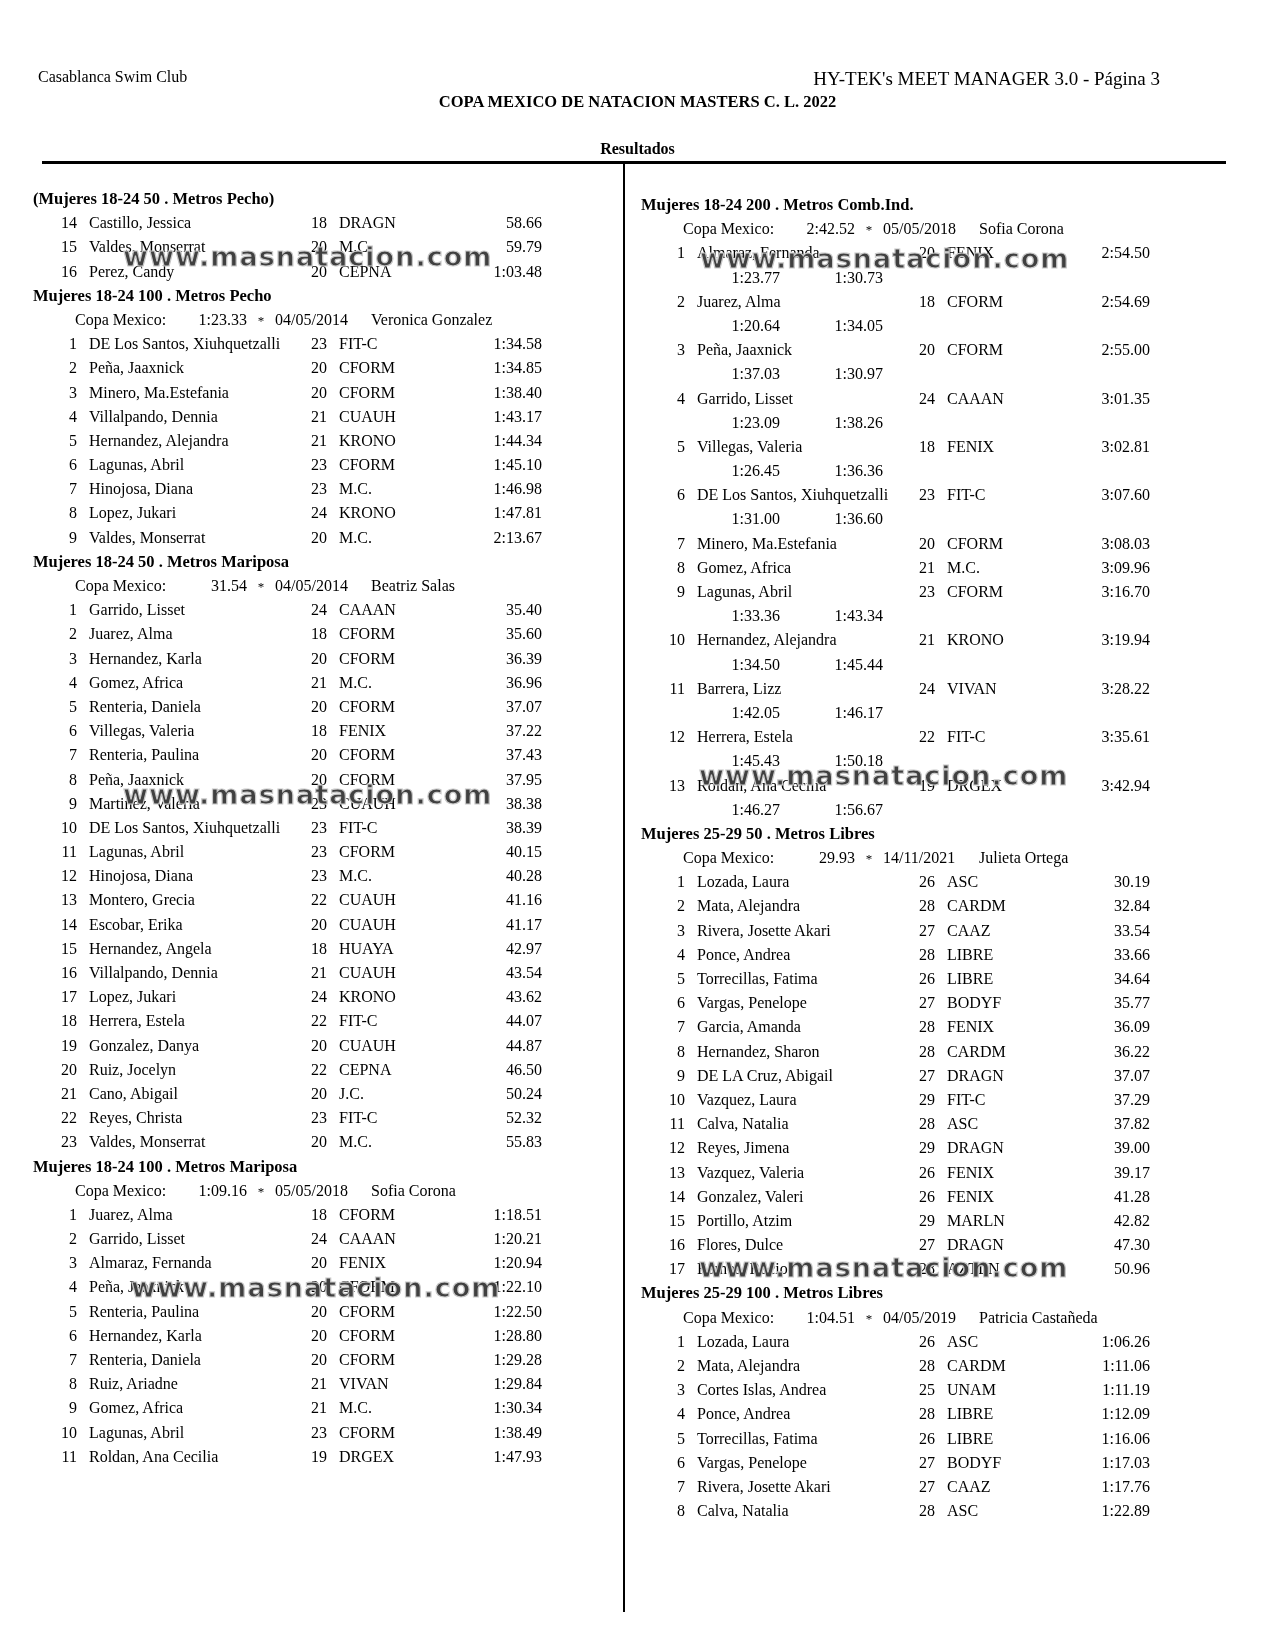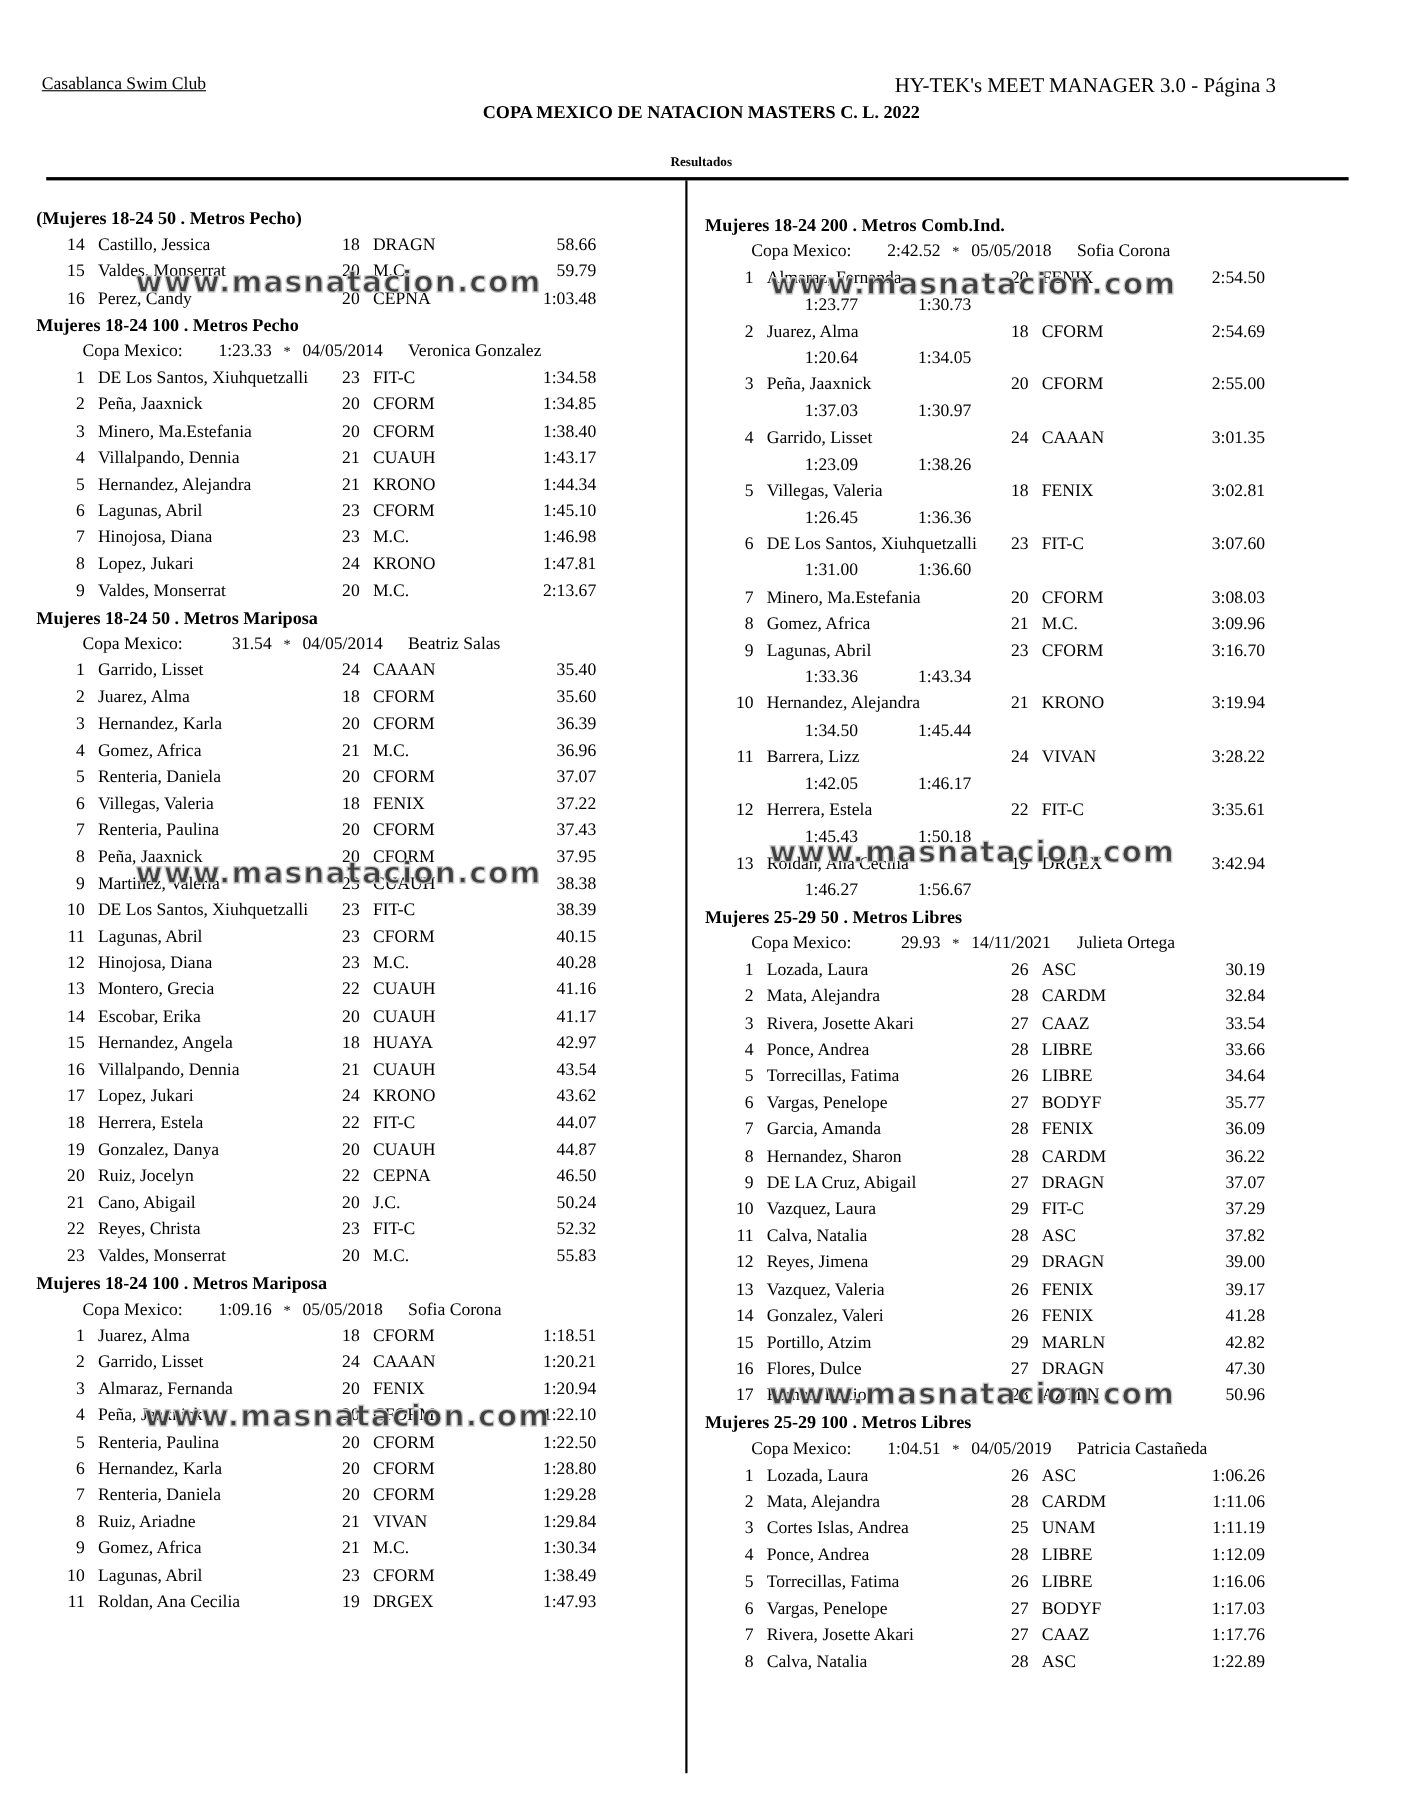--- a/index.html
+++ b/index.html
@@ -1,22 +1,22 @@
 <!DOCTYPE html>
 <html><head>
 <meta charset="utf-8">
 <style>
   html,body{margin:0;padding:0;background:#fff;}
   .page{position:relative;width:1275px;height:1650px;background:#ffffff;
         font-family:"Liberation Serif","DejaVu Serif",serif;color:#000;overflow:hidden;}
-  .hdr-club{position:absolute;left:38px;top:68px;font-size:16px;white-space:nowrap;text-decoration:underline;}
+  .hdr-club{position:absolute;left:38px;top:68px;font-size:16px;white-space:nowrap;}
   .hdr-manager{position:absolute;right:115px;top:68px;font-size:19px;white-space:nowrap;}
   .hdr-title{position:absolute;left:0;top:92px;width:100%;text-align:center;font-weight:bold;font-size:16.5px;}
   .hdr-subtitle{position:absolute;left:0;top:117px;width:100%;text-align:center;font-weight:bold;font-size:16.5px;}
-  .hdr-results{position:absolute;left:0;top:140px;width:100%;text-align:center;font-weight:bold;font-size:12px;}
+  .hdr-results{position:absolute;left:0;top:140px;width:100%;text-align:center;font-weight:bold;font-size:16px;}
   .hrule{position:absolute;left:42px;top:161px;width:1184px;height:3px;background:#000;}
   .vrule{position:absolute;left:623px;top:164px;width:2px;height:1448px;background:#000;}
   .col{position:absolute;top:173px;width:509px;}
   .col-left{left:33px;}
   .col-right{left:641px;padding-top:6px;}
   .section{margin-top:0;}
   .section:first-child{margin-top:16px;}
   .line{height:24.2px;display:flex;align-items:baseline;font-size:16px;line-height:20px;white-space:nowrap;}
   .sec-title{font-weight:bold;font-size:16.5px;}
   .record{font-weight:normal;}

